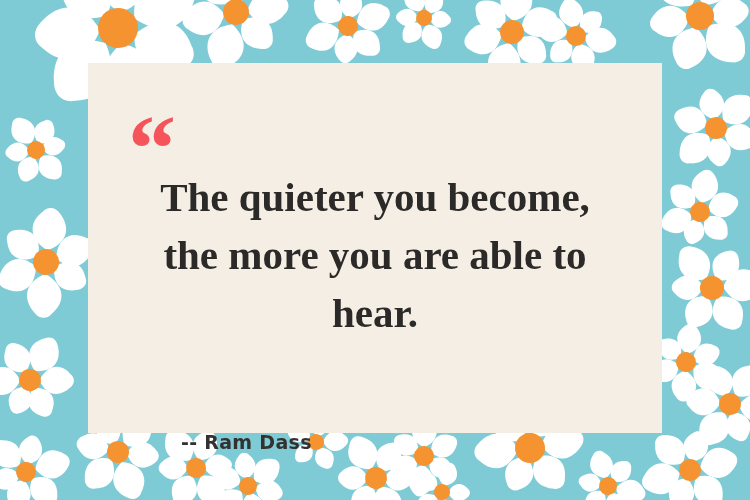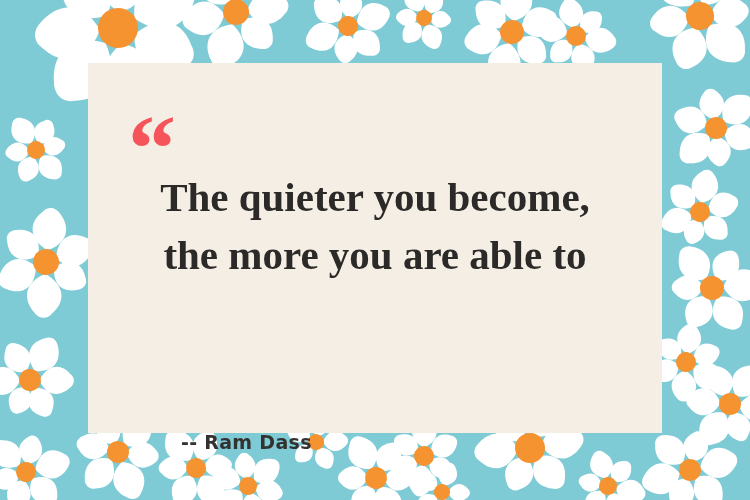--- a/index.html
+++ b/index.html
@@ -317,18 +317,19 @@
       </g>
   </svg>
 
   <div id="quote-card">
 
     <div id="quote-mark">“</div>
 
     <div id="quote-text">
       <span class="qline">The quieter you become,</span>
       <span class="qline">the more you are able to</span>
+      <span class="qline">hear.</span>
     </div>
 
     <div id="attribution">-- Ram Dass</div>
 
   </div>
 </div>
 
 </body></html>

